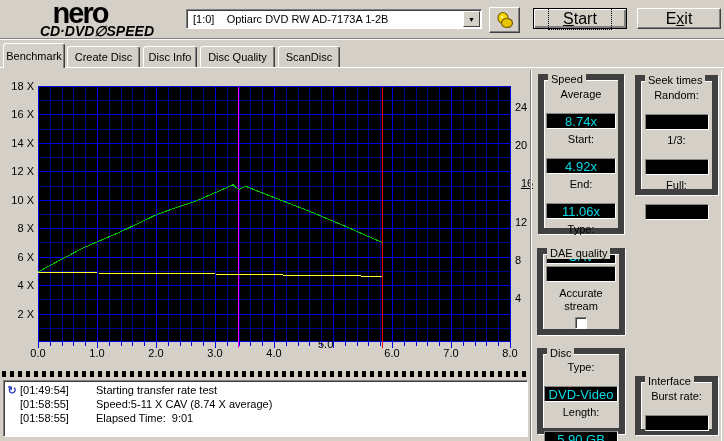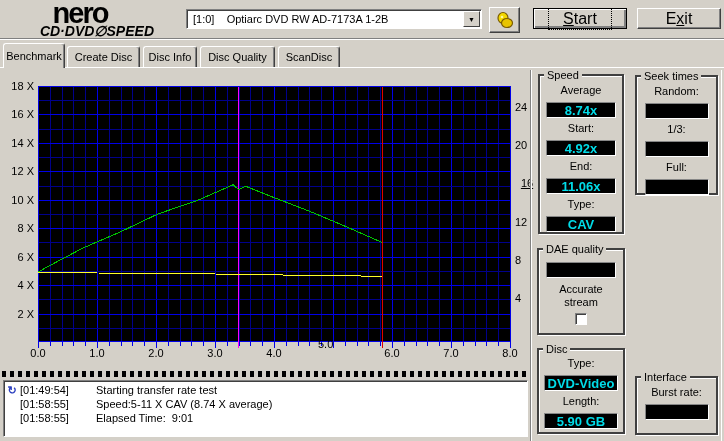--- a/index.html
+++ b/index.html
@@ -40,28 +40,28 @@
        border-radius:3px 3px 0 0;box-shadow:inset -1px 0 0 #808080;
        display:flex;align-items:center;justify-content:center;}
   .tab.active{top:43px;height:25px;z-index:5;}
   .content-edge{position:absolute;left:0;top:67px;width:724px;height:1px;background:#fff;}
 
   
   .chart-wrap{position:absolute;left:0;top:70px;width:540px;height:300px;}
   .tick-label{position:absolute;font-size:11px;line-height:12px;}
 
   
-  .group{position:absolute;border:2px solid #404040;
+  .group{position:absolute;border:6px solid #404040;
          box-shadow:1px 1px 0 #fff,inset 1px 1px 0 #fff;}
   .group-title{position:absolute;top:-7px;left:4px;background:#d4d0c8;padding:0 3px;line-height:12px;}
   .field-label{display:block;text-align:center;margin-top:4px;line-height:13px;}
   .vbox{height:16px;background:#000;border:1px solid #868686;
         border-right-color:#fff;border-bottom-color:#fff;
-        color:var(--cyan,#00dce8);font-weight:bold;font-size:13px;
-        display:flex;align-items:center;justify-content:center;margin:5px auto 0;}
+        color:var(--cyan,#00dce8);font-weight:normal;font-size:13px;
+        display:flex;align-items:center;justify-content:center;margin:12px auto 0;}
   .w70{width:70px;}.w64{width:64px;}.w74{width:74px;}
   .g-speed{left:538px;top:74px;width:86px;height:160px;}
   .g-seek{left:635px;top:75px;width:83px;height:120px;}
   .g-cpu{left:635px;top:208px;width:83px;height:157px;}
   .g-dae{left:537px;top:248px;width:88px;height:87px;}
   .g-disc{left:537px;top:348px;width:88px;height:86px;}
   .g-iface{left:635px;top:376px;width:83px;height:59px;}
   .checkbox{width:12px;height:12px;background:#fff;margin:4px auto 0;
             border:1px solid #808080;border-right-color:#fff;border-bottom-color:#fff;
             box-shadow:inset 1px 1px 0 #404040;}

